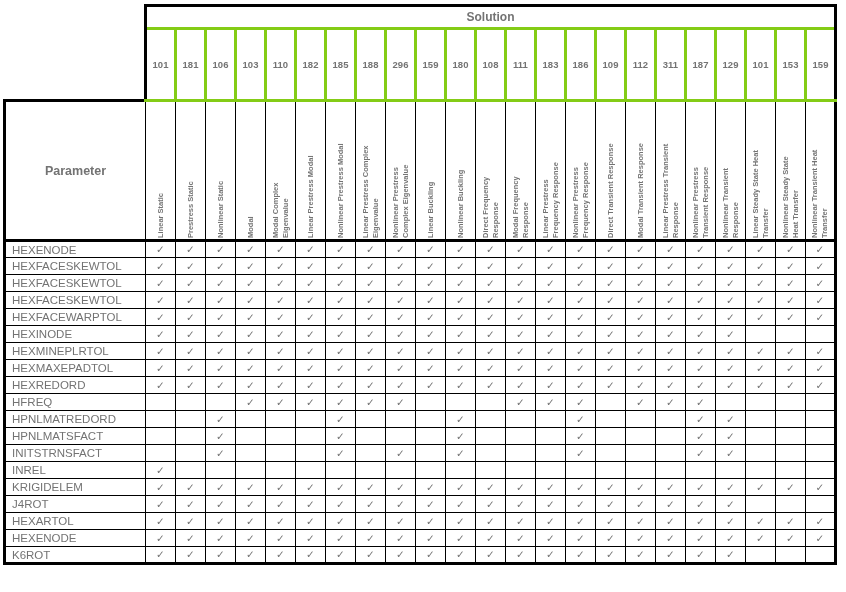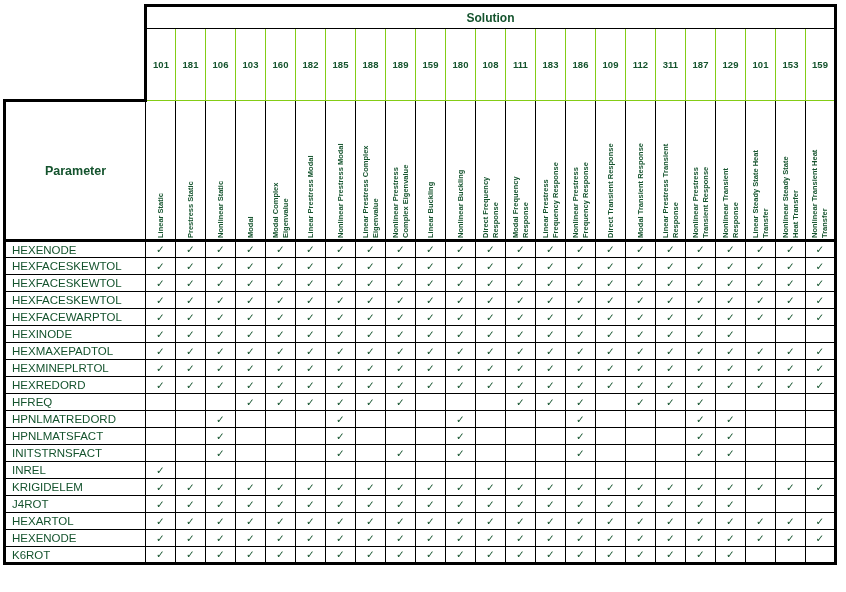--- a/index.html
+++ b/index.html
@@ -1,32 +1,32 @@
 <!DOCTYPE html>
 <html><head>
 <meta charset="utf-8">
 <style>
   html,body{margin:0;padding:0;background:#ffffff;}
   .page{position:relative;width:846px;height:592px;background:#ffffff;overflow:hidden;
-        font-family:"Liberation Sans", sans-serif;color:#14532d;}
+        font-family:"Liberation Sans", sans-serif;color:#737373;}
   table.matrix{position:absolute;left:3px;top:4px;border-collapse:collapse;table-layout:fixed;}
   col.c-param{width:141px;}
   col.c-data{width:30px;}
 
   tr.sol-row{height:23px;}
   tr.num-row{height:72px;}
   tr.lab-row{height:140px;}
   tbody.data tr{height:17px;}
 
   td.void{border:none;background:#ffffff;}
 
   th.sol{border:3px solid #000;border-bottom:1px solid #000;
          font-size:12px;font-weight:bold;text-align:center;vertical-align:middle;padding:0;}
 
-  th.num{border:1px solid #84cc16;font-size:9.5px;font-weight:bold;
+  th.num{border:3px solid #84cc16;font-size:9.5px;font-weight:bold;
          text-align:center;vertical-align:middle;padding:0;margin-left:44px;}
   th.num.first{border-left:3px solid #000;}
   th.num.last{border-right:3px solid #000;}
 
   th.param{border:3px solid #000;border-right:1px solid #000;
            font-size:12.5px;font-weight:bold;text-align:center;vertical-align:middle;padding:0;}
 
   th.rot-cell{border:1px solid #000;border-bottom:3px solid #000;
               vertical-align:bottom;padding:1px;}
   th.rot-cell.last{border-right:3px solid #000;}
@@ -77,25 +77,25 @@
       <tr class="sol-row">
         <td class="void"></td>
         <th class="sol" colspan="23">Solution</th>
       </tr>
       <tr class="num-row" id="numbers-row">
         <td class="void"></td>
       <th class="num first">101</th>
           <th class="num">181</th>
           <th class="num">106</th>
           <th class="num">103</th>
-          <th class="num">160</th>
+          <th class="num">110</th>
           <th class="num">182</th>
           <th class="num">185</th>
           <th class="num">188</th>
-          <th class="num">189</th>
+          <th class="num">296</th>
           <th class="num">159</th>
           <th class="num">180</th>
           <th class="num">108</th>
           <th class="num">111</th>
           <th class="num">183</th>
           <th class="num">186</th>
           <th class="num">109</th>
           <th class="num">112</th>
           <th class="num">311</th>
           <th class="num">187</th>
@@ -341,47 +341,47 @@
           <td class="check">✓</td>
           <td class="check">✓</td>
           <td class="check">✓</td>
           <td class="check">✓</td>
           <td class="check">✓</td>
           <td class="check"></td>
           <td class="check"></td>
           <td class="check last"></td>
         </tr>
         <tr class="">
+          <th class="row-label">HEXMINEPLRTOL</th>
+          <td class="check">✓</td>
+          <td class="check">✓</td>
+          <td class="check">✓</td>
+          <td class="check">✓</td>
+          <td class="check">✓</td>
+          <td class="check">✓</td>
+          <td class="check">✓</td>
+          <td class="check">✓</td>
+          <td class="check">✓</td>
+          <td class="check">✓</td>
+          <td class="check">✓</td>
+          <td class="check">✓</td>
+          <td class="check">✓</td>
+          <td class="check">✓</td>
+          <td class="check">✓</td>
+          <td class="check">✓</td>
+          <td class="check">✓</td>
+          <td class="check">✓</td>
+          <td class="check">✓</td>
+          <td class="check">✓</td>
+          <td class="check">✓</td>
+          <td class="check">✓</td>
+          <td class="check last">✓</td>
+        </tr>
+        <tr class="">
           <th class="row-label">HEXMAXEPADTOL</th>
-          <td class="check">✓</td>
-          <td class="check">✓</td>
-          <td class="check">✓</td>
-          <td class="check">✓</td>
-          <td class="check">✓</td>
-          <td class="check">✓</td>
-          <td class="check">✓</td>
-          <td class="check">✓</td>
-          <td class="check">✓</td>
-          <td class="check">✓</td>
-          <td class="check">✓</td>
-          <td class="check">✓</td>
-          <td class="check">✓</td>
-          <td class="check">✓</td>
-          <td class="check">✓</td>
-          <td class="check">✓</td>
-          <td class="check">✓</td>
-          <td class="check">✓</td>
-          <td class="check">✓</td>
-          <td class="check">✓</td>
-          <td class="check">✓</td>
-          <td class="check">✓</td>
-          <td class="check last">✓</td>
-        </tr>
-        <tr class="">
-          <th class="row-label">HEXMINEPLRTOL</th>
           <td class="check">✓</td>
           <td class="check">✓</td>
           <td class="check">✓</td>
           <td class="check">✓</td>
           <td class="check">✓</td>
           <td class="check">✓</td>
           <td class="check">✓</td>
           <td class="check">✓</td>
           <td class="check">✓</td>
           <td class="check">✓</td>

